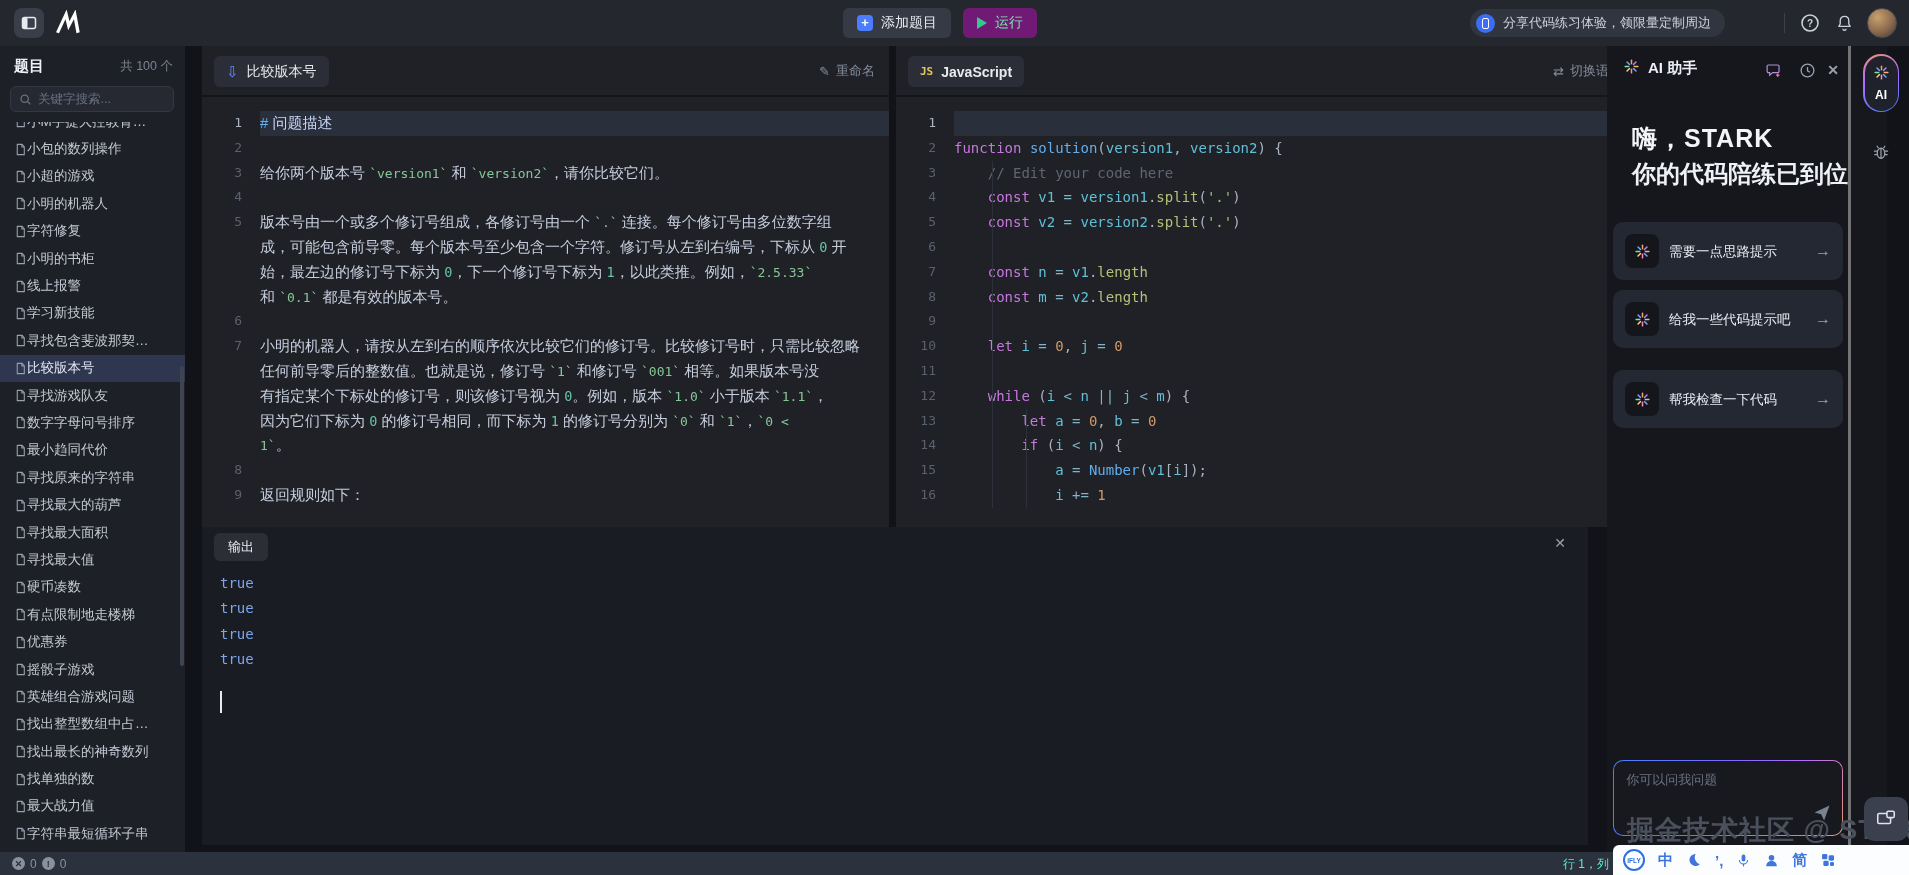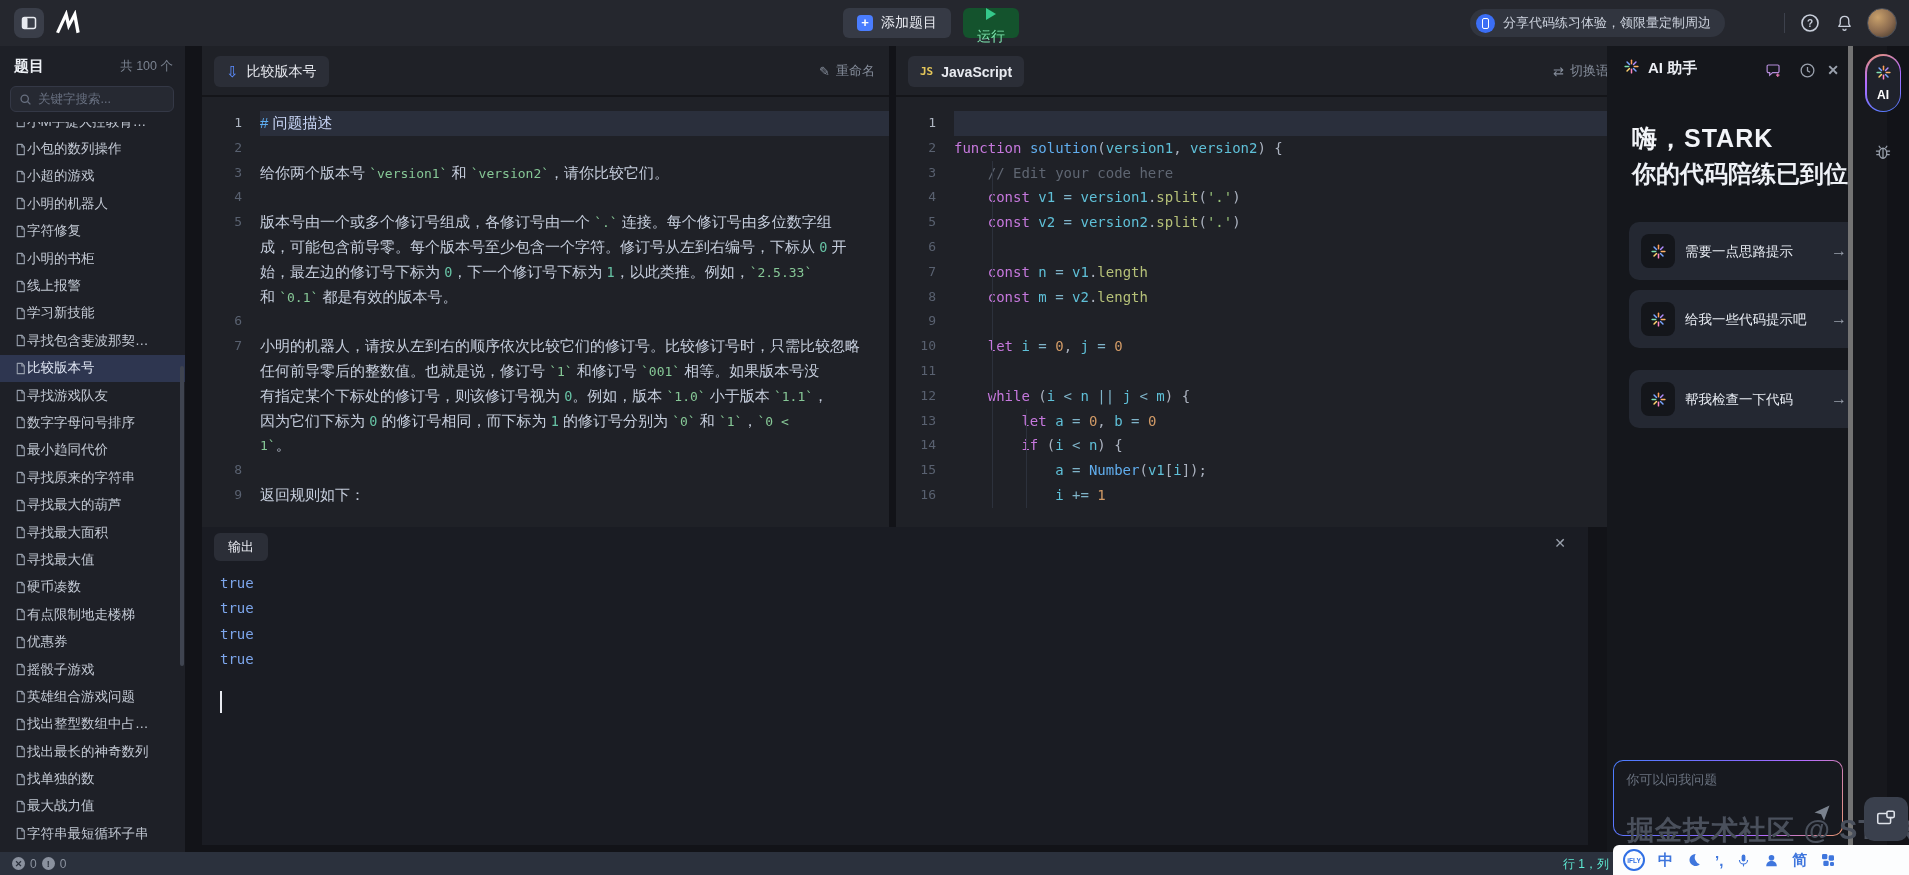--- a/index.html
+++ b/index.html
@@ -6,21 +6,21 @@
   html,body { width:1909px; height:875px; overflow:hidden; }
   body { background:#121318; font-family:"Liberation Sans",sans-serif; position:relative; color:#e8eaf0; }
 
   
   .topbar { position:absolute; left:0; top:0; width:1909px; height:46px; background:#25272e; z-index:10; }
   .tgl-btn { position:absolute; left:14px; top:8px; width:30px; height:30px; background:#3a3e49; border-radius:8px; display:flex; align-items:center; justify-content:center; }
   .logo { position:absolute; left:54px; top:9px; width:40px; height:28px; display:flex; align-items:center; }
   .tb-btn { position:absolute; top:8px; height:30px; border-radius:6px; display:flex; align-items:center; gap:8px; padding:0 14px; font-size:14px; cursor:pointer; }
   .add-btn { left:843px; background:#363a45; color:#e8eaf0; }
   .add-ic { width:16px; height:16px; background:#4a7dff; border-radius:4px; color:#fff; font-size:13px; line-height:15px; text-align:center; font-weight:bold; }
-  .run-btn { left:963px; background:#14532d; color:#7de3ae;flex-direction:column; }
+  .run-btn { left:963px; background:#701a75; color:#7de3ae; }
   .play-ic { width:0; height:0; border-left:10px solid #35c98b; border-top:6px solid transparent; border-bottom:6px solid transparent; }
   .banner { position:absolute; left:1470px; top:9px; height:28px; background:#31353f; border-radius:14px; display:flex; align-items:center; gap:8px; padding:0 14px 0 6px; font-size:13px; color:#cdd3de; }
   .banner-ic { width:19px; height:19px; border-radius:50%; background:#3b6ef5; display:flex; align-items:center; justify-content:center; }
   .banner-ic i { display:block; width:7px; height:11px; border:1.5px solid #fff; border-radius:2px; }
   .tb-div { position:absolute; left:1784px; top:13px; width:1px; height:20px; background:#3d414c; }
   .tb-ico { position:absolute; top:10px; width:26px; height:26px; display:flex; align-items:center; justify-content:center; color:#c9cfdb; }
   .avatar { position:absolute; left:1867px; top:8px; width:30px; height:30px; border-radius:50%; background:radial-gradient(circle at 35% 30%, #c9a16b, #8a6a4f 55%, #3f3428); border:1px solid #4a4f5a; }
 
   
   .sidebar { position:absolute; left:0; top:46px; width:185px; height:806px; background:#1e2027; }
@@ -68,31 +68,31 @@
   .out-lines { position:absolute; left:18px; top:44px; font-family:"DejaVu Sans Mono",monospace; font-size:14px; color:#7da6ec; line-height:25.4px; }
   .out-cursor { position:absolute; left:18px; top:164px; width:1.5px; height:22px; background:#e8eaf0; }
 
   
   .ai { position:absolute; left:1607px; top:46px; width:241px; height:806px; background:#15171c; }
   .ai-head { position:absolute; left:16px; top:12px; display:flex; align-items:center; gap:8px; }
   .ai-title { font-size:15px; font-weight:bold; color:#eceff5; }
   .ai-hd-ic { position:absolute; top:13px; width:22px; height:22px; display:flex; align-items:center; justify-content:center; color:#9aa1ad; cursor:pointer; }
   .ai-greet1 { position:absolute; left:25px; top:76px; font-size:25px; font-weight:bold; color:#f2f4f8; letter-spacing:1px; }
   .ai-greet2 { position:absolute; left:25px; top:112px; font-size:24px; font-weight:bold; color:#eef1f6; }
-  .sug-card { position:absolute; left:6px; width:230px; height:58px; background:#242832; border-radius:10px; display:flex; align-items:center; gap:10px; padding:0 12px; cursor:pointer;margin-left:16px; }
+  .sug-card { position:absolute; left:6px; width:230px; height:58px; background:#242832; border-radius:10px; display:flex; align-items:center; gap:10px; padding:0 12px; cursor:pointer; }
   .sug-ic { width:34px; height:34px; background:#14161b; border-radius:8px; display:flex; align-items:center; justify-content:center; flex:0 0 auto; }
   .sug-lbl { flex:1; font-size:13.5px; color:#e8ecf3; line-height:17px; }
   .sug-arrow { color:#9aa1ad; font-size:16px; }
   .chat-input { position:absolute; left:6px; top:714px; width:230px; height:76px; border-radius:10px; padding:1.2px; background:linear-gradient(120deg,#4a7dff,#7f6bff 45%,#b56bff 70%,#e8956e); }
   .chat-inner { width:100%; height:100%; background:#17191f; border-radius:9px; position:relative; }
   .chat-ph { position:absolute; left:12px; top:10px; font-size:13px; color:#6b7380; }
   .send-ic { position:absolute; right:10px; bottom:8px; }
 
   
-  .strip { position:absolute; left:1848px; top:46px; width:39px; height:806px; background:#17181d; border-left:5px solid #737373; }
+  .strip { position:absolute; left:1848px; top:46px; width:39px; height:806px; background:#17181d; border-left:3px solid #737373; }
   .ai-pill { position:absolute; left:12px; top:8px; width:36px; height:58px; border-radius:18px; padding:1.5px; background:linear-gradient(160deg,#e8956e,#b56bff 40%,#4a7dff); }
   .ai-pill-in { width:100%; height:100%; border-radius:17px; background:#1f222b; display:flex; flex-direction:column; align-items:center; justify-content:center; gap:3px; }
   .ai-pill-lbl { font-size:12px; font-weight:bold; color:#fff; }
   .bug { position:absolute; left:20px; top:96px; }
 
   
   .statusbar { position:absolute; left:0; top:852px; width:1909px; height:23px; background:#2b313d; display:flex; align-items:center; font-size:12px; color:#8c93a0; }
   .st-left { display:flex; align-items:center; gap:5px; margin-left:12px; }
   .st-ic { width:13px; height:13px; border-radius:50%; background:#8a919e; color:#2b313d; font-size:9px; font-weight:bold; display:flex; align-items:center; justify-content:center; }
   .st-caret { position:absolute; left:1563px; top:4px; color:#5eead4; white-space:nowrap; }

